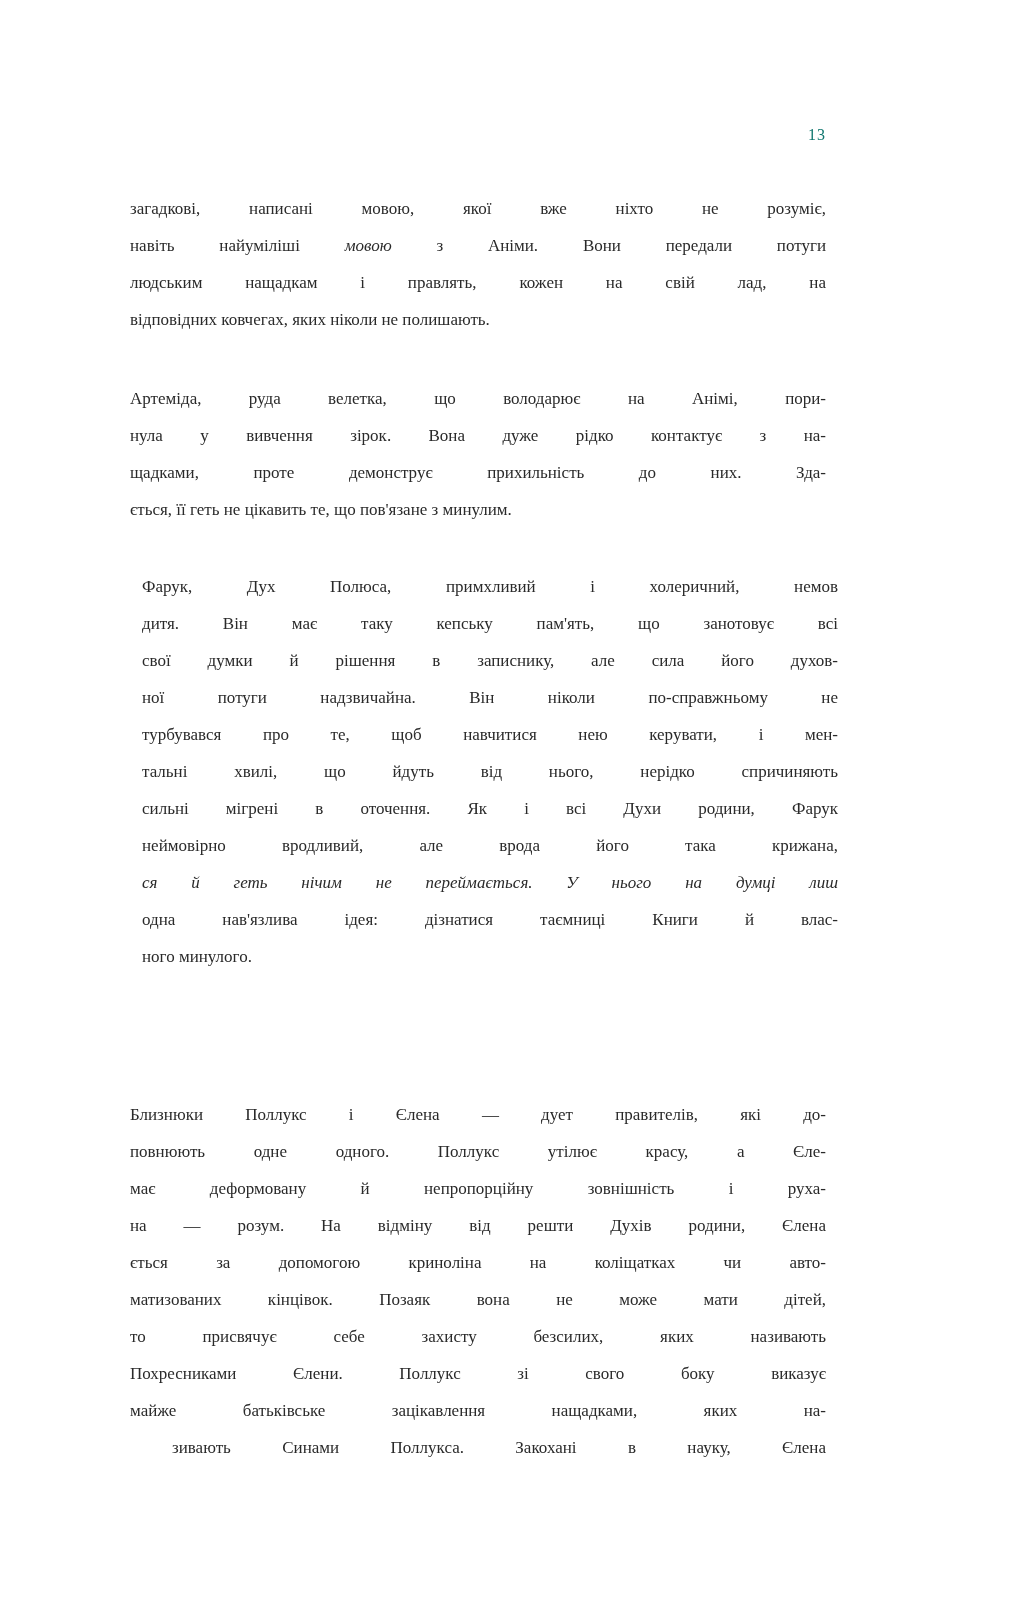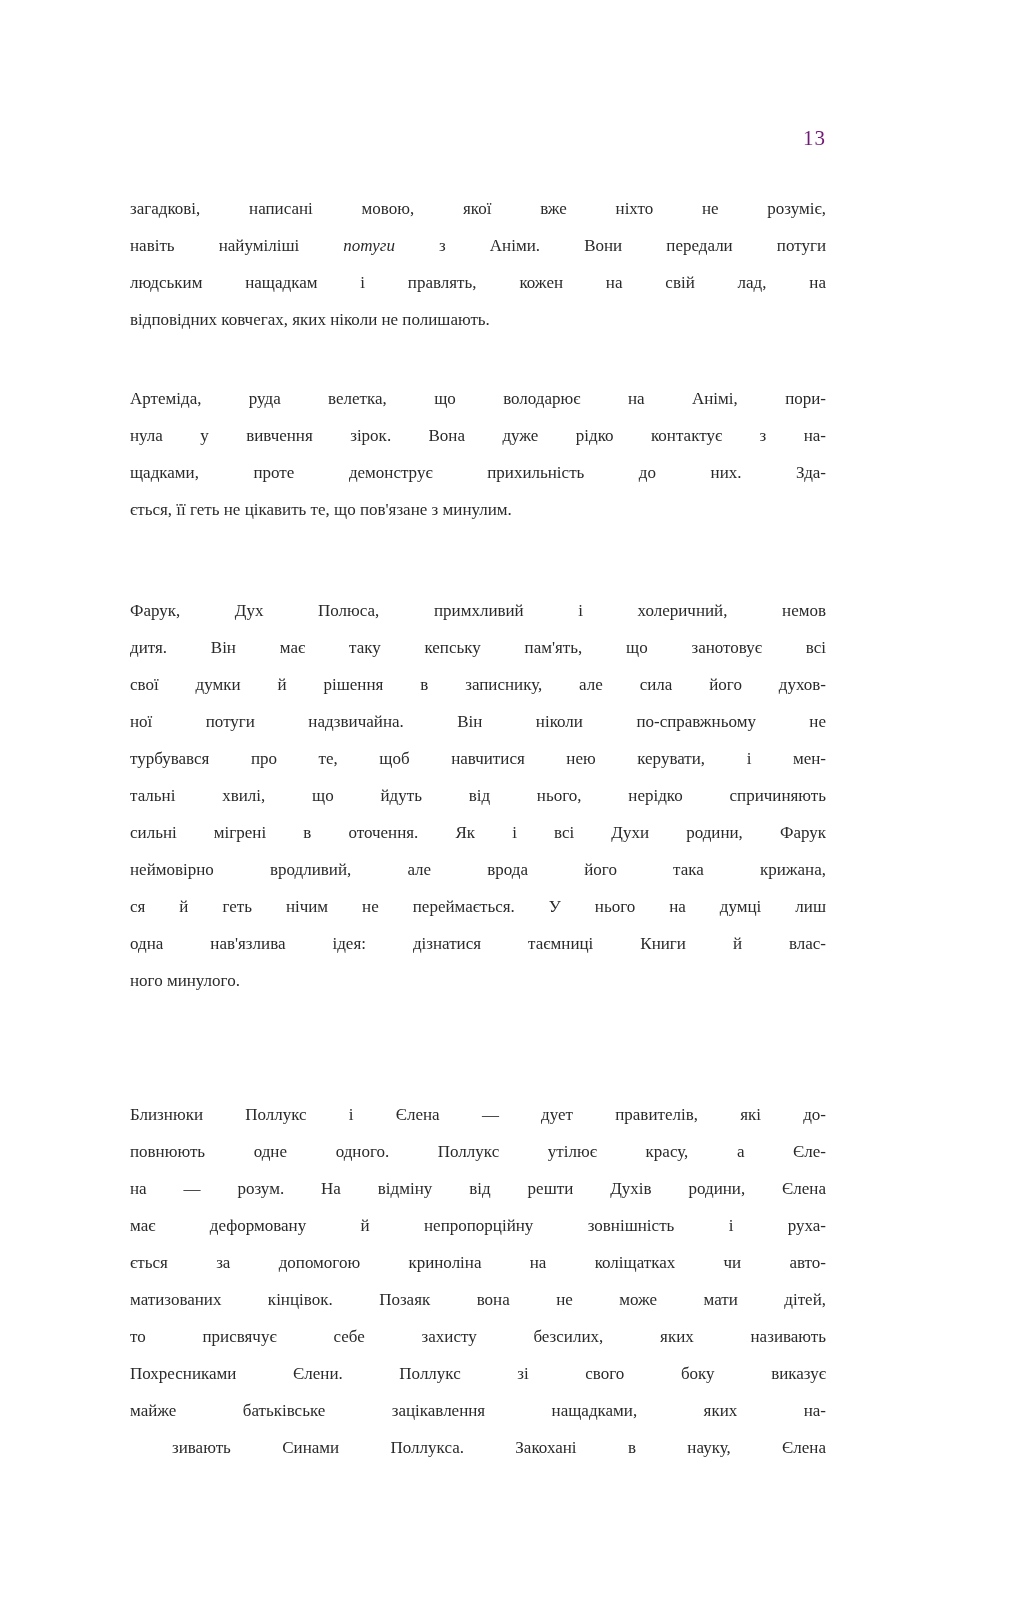--- a/index.html
+++ b/index.html
@@ -5,77 +5,77 @@
     html, body { margin: 0; padding: 0; background: #ffffff; }
     body { width: 1024px; height: 1606px; position: relative; overflow: hidden; }
     .page {
       position: absolute; left: 0; top: 0; width: 1024px; height: 1606px;
       background: #ffffff;
       color: #2a2a2a;
       font-family: "Liberation Serif", "DejaVu Serif", serif;
     }
     .page-number {
       position: absolute; top: 126px; right: 198px;
-      font-size: 21px; color: #701a75; letter-spacing: 1px;
+      font-size: 16px; color: #0f766e; letter-spacing: 1px;
     }
     .text-block {
       position: absolute; left: 130px; width: 696px;
       font-size: 17px; line-height: 37px;
     }
     .line {
       display: block; height: 37px; white-space: nowrap;
       text-align: justify; text-align-last: justify;
       font-stretch: condensed;
     }
     .line.last { text-align-last: left; }
     .p1 { top: 190px; }
     .p2 { top: 380px; }
-    .p3 { top: 592px; }
+    .p3 { top: 568px; margin-left: 12px; }
     .p4 { top: 1096px; }
     em { font-style: italic; }
   </style>
 </head>
 <body>
 
 <div class="page">
   <div class="page-number">13</div>
 
   <div class="text-block p1">
     <span class="line" style="white-space: normal; text-align: justify; text-align-last: justify;">загадкові, написані мовою, якої вже ніхто не розуміє,</span>
-    <span class="line" style="white-space: normal; text-align: justify; text-align-last: justify;"><span>навіть найуміліші </span><em>потуги</em><span> з Аніми. Вони передали потуги</span></span>
+    <span class="line" style="white-space: normal; text-align: justify; text-align-last: justify;"><span>навіть найуміліші </span><em>мовою</em><span> з Аніми. Вони передали потуги</span></span>
     <span class="line" style="white-space: normal; text-align: justify; text-align-last: justify;">людським нащадкам і правлять, кожен на свій лад, на</span>
     <span class="line last">відповідних ковчегах, яких ніколи не полишають.</span>
   </div>
 
   <div class="text-block p2">
     <span class="line" style="white-space: normal; text-align: justify; text-align-last: justify;">Артеміда, руда велетка, що володарює на Анімі, пори-</span>
     <span class="line" style="white-space: normal; text-align: justify; text-align-last: justify;">нула у вивчення зірок. Вона дуже рідко контактує з на-</span>
     <span class="line" style="white-space: normal; text-align: justify; text-align-last: justify;">щадками, проте демонструє прихильність до них. Зда-</span>
     <span class="line last">ється, її геть не цікавить те, що пов'язане з минулим.</span>
   </div>
 
   <div class="text-block p3">
     <span class="line" style="white-space: normal; text-align: justify; text-align-last: justify;">Фарук, Дух Полюса, примхливий і холеричний, немов</span>
     <span class="line" style="white-space: normal; text-align: justify; text-align-last: justify;">дитя. Він має таку кепську пам'ять, що занотовує всі</span>
     <span class="line" style="white-space: normal; text-align: justify; text-align-last: justify;">свої думки й рішення в записнику, але сила його духов-</span>
     <span class="line" style="white-space: normal; text-align: justify; text-align-last: justify;">ної потуги надзвичайна. Він ніколи по-справжньому не</span>
     <span class="line" style="white-space: normal; text-align: justify; text-align-last: justify;">турбувався про те, щоб навчитися нею керувати, і мен-</span>
     <span class="line" style="white-space: normal; text-align: justify; text-align-last: justify;">тальні хвилі, що йдуть від нього, нерідко спричиняють</span>
     <span class="line" style="white-space: normal; text-align: justify; text-align-last: justify;">сильні мігрені в оточення. Як і всі Духи родини, Фарук</span>
     <span class="line" style="white-space: normal; text-align: justify; text-align-last: justify;">неймовірно вродливий, але врода його така крижана,</span>
-    <span class="line" style="white-space: normal; text-align: justify; text-align-last: justify;">ся й геть нічим не переймається. У нього на думці лиш</span>
+    <span class="line" style="white-space: normal; text-align: justify; text-align-last: justify; font-style: italic;">ся й геть нічим не переймається. У нього на думці лиш</span>
     <span class="line" style="white-space: normal; text-align: justify; text-align-last: justify;">одна нав'язлива ідея: дізнатися таємниці Книги й влас-</span>
     <span class="line last">ного минулого.</span>
   </div>
 
   <div class="text-block p4">
     <span class="line" style="white-space: normal; text-align: justify; text-align-last: justify;">Близнюки Поллукс і Єлена — дует правителів, які до-</span>
     <span class="line" style="white-space: normal; text-align: justify; text-align-last: justify;">повнюють одне одного. Поллукс утілює красу, а Єле-</span>
+    <span class="line" style="white-space: normal; text-align: justify; text-align-last: justify;">має деформовану й непропорційну зовнішність і руха-</span>
     <span class="line" style="white-space: normal; text-align: justify; text-align-last: justify;">на — розум. На відміну від решти Духів родини, Єлена</span>
-    <span class="line" style="white-space: normal; text-align: justify; text-align-last: justify;">має деформовану й непропорційну зовнішність і руха-</span>
     <span class="line" style="white-space: normal; text-align: justify; text-align-last: justify;">ється за допомогою криноліна на коліщатках чи авто-</span>
     <span class="line" style="white-space: normal; text-align: justify; text-align-last: justify;">матизованих кінцівок. Позаяк вона не може мати дітей,</span>
     <span class="line" style="white-space: normal; text-align: justify; text-align-last: justify;">то присвячує себе захисту безсилих, яких називають</span>
     <span class="line" style="white-space: normal; text-align: justify; text-align-last: justify;">Похресниками Єлени. Поллукс зі свого боку виказує</span>
     <span class="line" style="white-space: normal; text-align: justify; text-align-last: justify;">майже батьківське зацікавлення нащадками, яких на-</span>
     <span class="line" style="white-space: normal; text-align: justify; text-align-last: justify; margin-left: 42px;">зивають Синами Поллукса. Закохані в науку, Єлена</span>
   </div>
 </div>
 
 </body></html>

